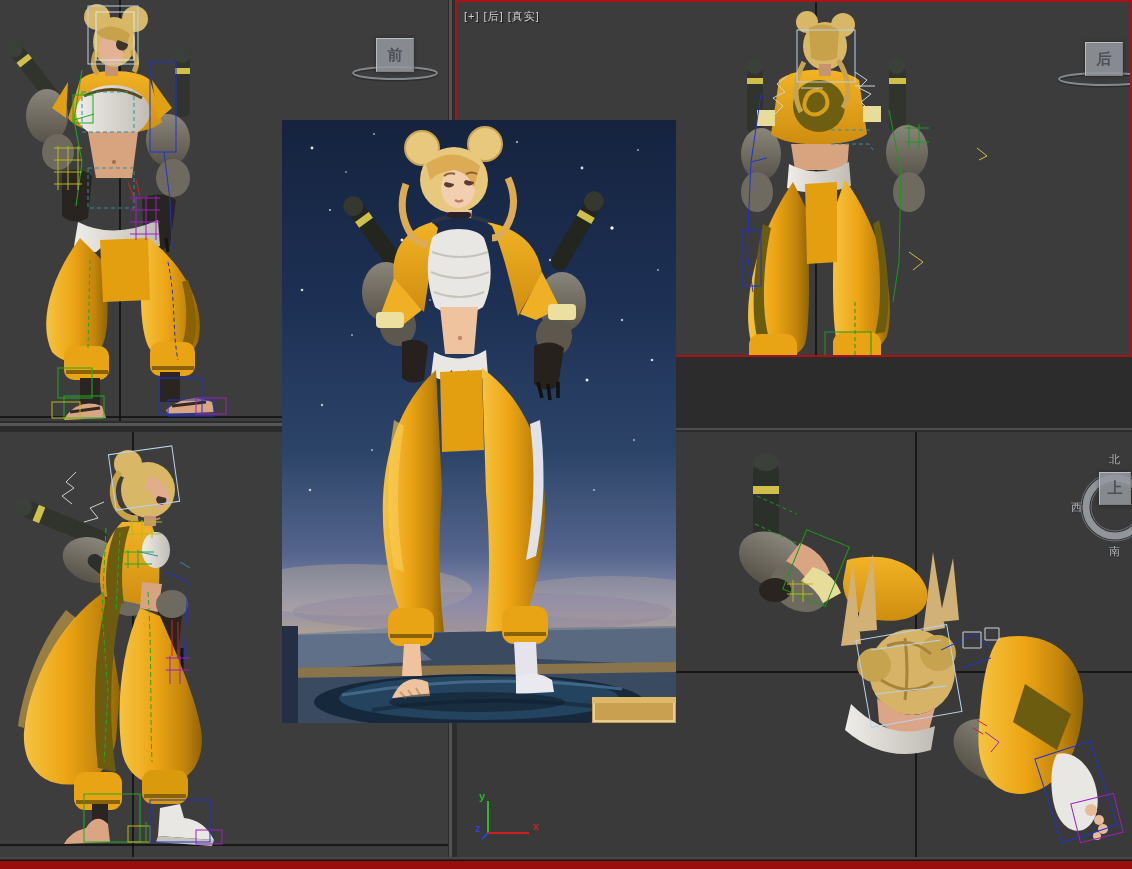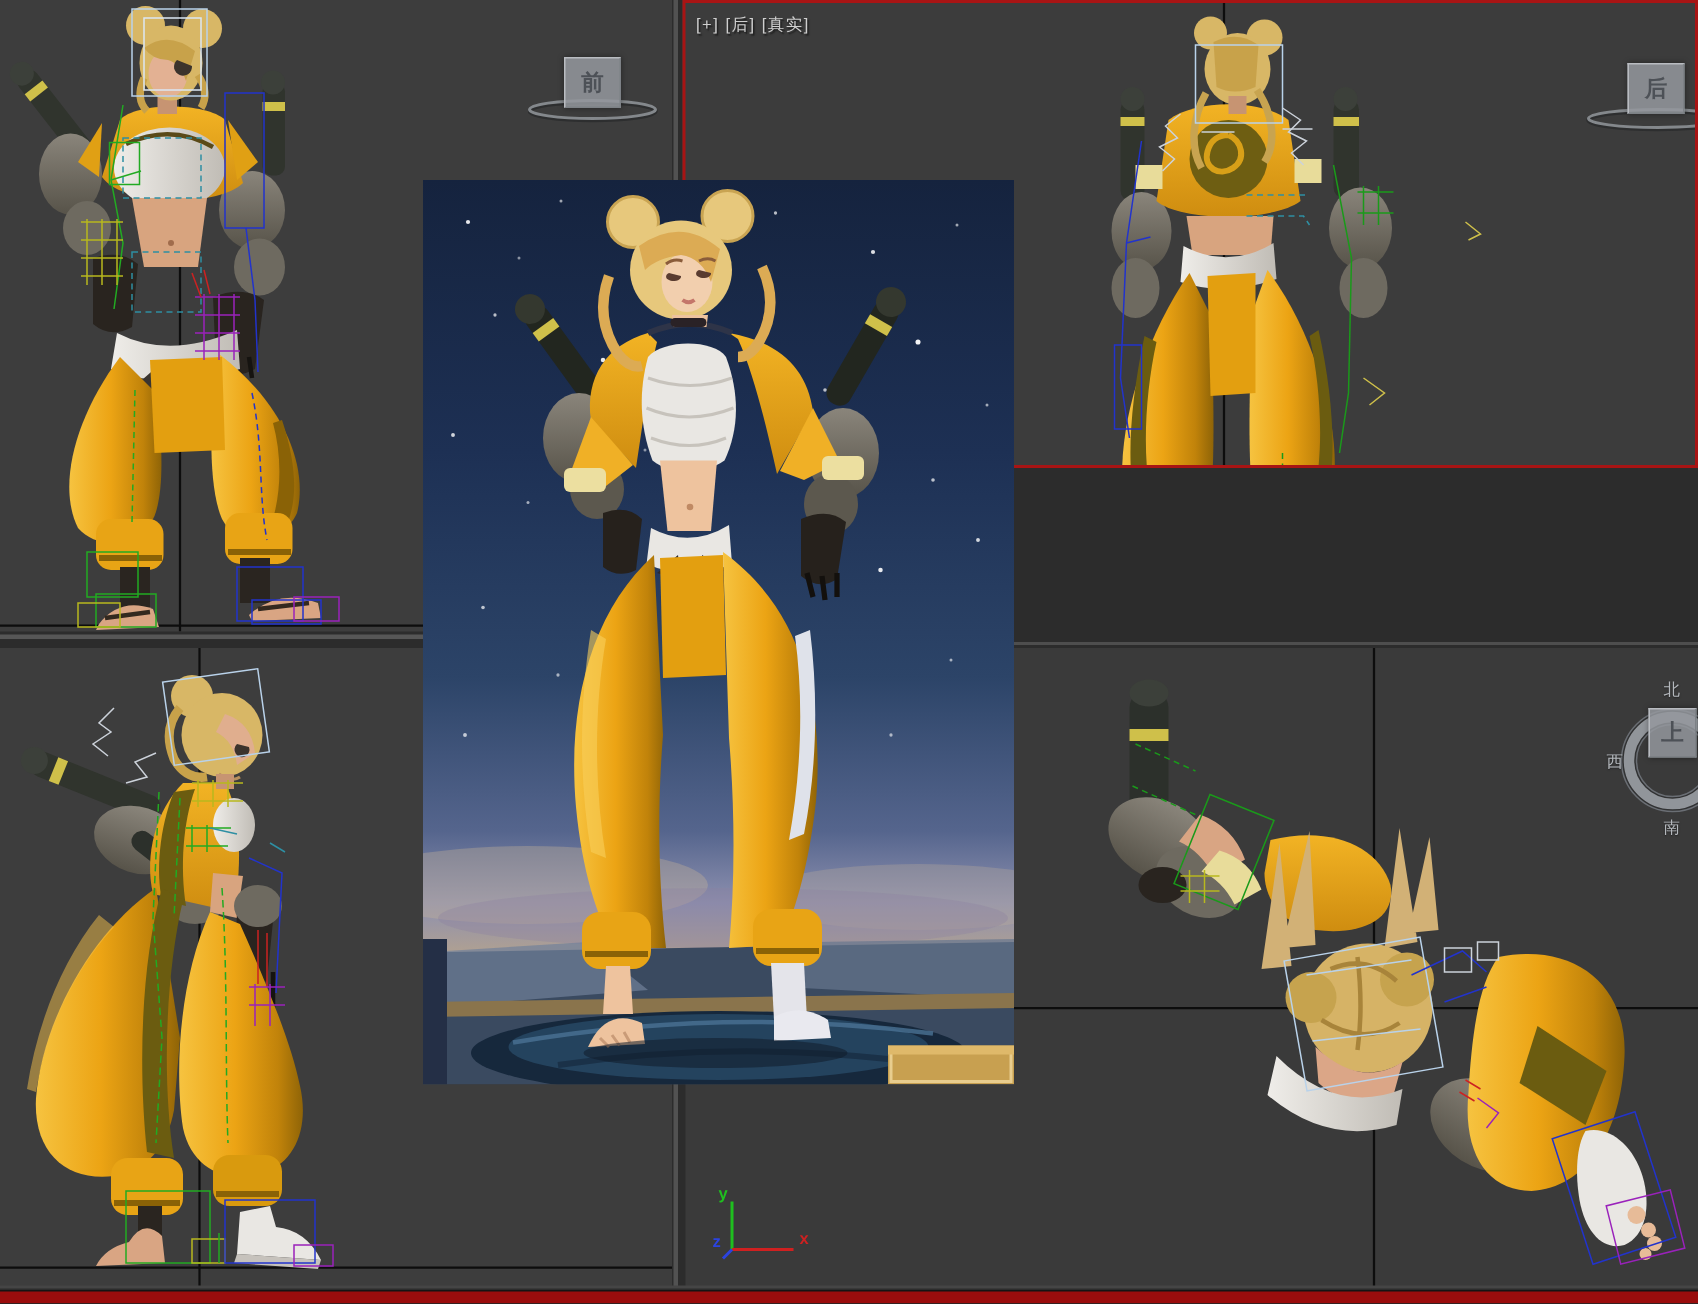--- a/index.html
+++ b/index.html
@@ -1,21 +1,21 @@
 <!DOCTYPE html>
 <html><head>
 <meta charset="utf-8">
 <style>
   html,body{margin:0;padding:0;background:#222;}
   *{box-sizing:border-box;}
   .stage{position:relative;width:1132px;height:869px;background:#2c2c2c;overflow:hidden;
          font-family:"Liberation Sans","DejaVu Sans",sans-serif;}
   .vp{position:absolute;background:#3d3d3d;overflow:hidden;}
   .vp-tl{left:0;top:0;width:448px;height:421px;}
-  .vp-tr{left:455px;top:0;width:677px;height:312px;border:2px solid #a81414;background:#3c3c3c;}
+  .vp-tr{left:455px;top:0;width:677px;height:357px;border:2px solid #a81414;background:#3c3c3c;}
   .vp-bl{left:0;top:432px;width:448px;height:426px;}
   .vp-br{left:457px;top:432px;width:675px;height:426px;background:#3a3a3a;}
   .vp svg{position:absolute;left:0;top:0;}
   .divider-v{position:absolute;left:449px;top:0;width:3px;height:858px;background:#525252;}
   .divider-h-left{position:absolute;left:0;top:423px;width:449px;height:3px;background:#565656;}
   .divider-h-right{position:absolute;left:455px;top:428px;width:677px;height:2px;background:#4e4e4e;}
   .divider-h-bottom{position:absolute;left:0;top:857px;width:1132px;height:2px;background:#454545;}
   .bottom-bar{position:absolute;left:0;top:860px;width:1132px;height:9px;background:#9a0d0d;border-top:1px solid #151515;}
   .vp-label{position:absolute;left:7px;top:7px;font-size:11px;letter-spacing:1px;color:#cfcfcf;
             text-shadow:1px 1px 1px #1a1a1a;cursor:default;z-index:5;}

